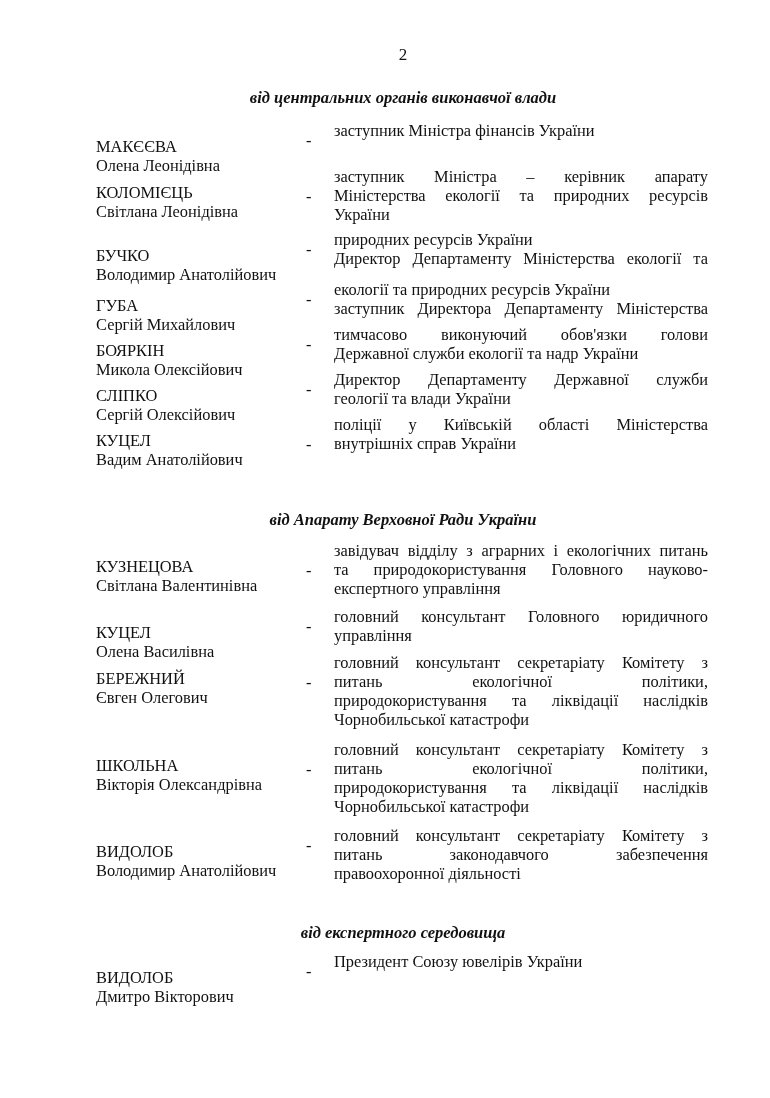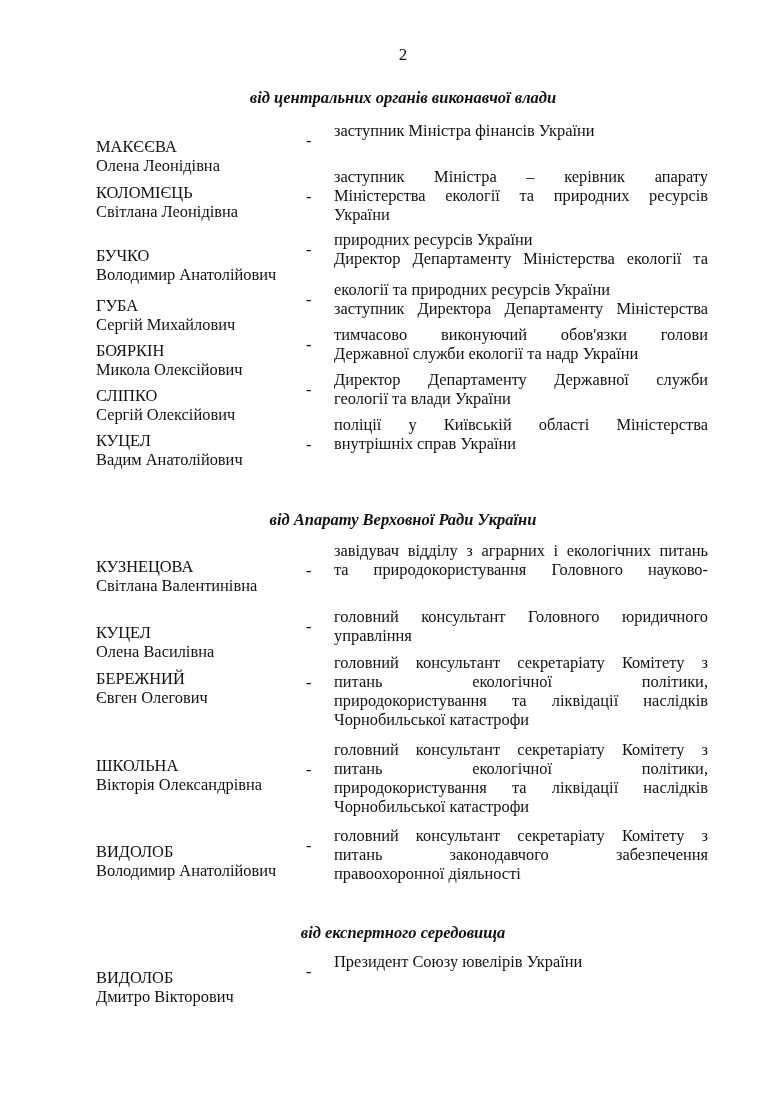--- a/index.html
+++ b/index.html
@@ -105,20 +105,21 @@
     <div class="section-title" style="top: 510px;">від Апарату Верховної Ради України</div>
     <div class="entry" style="top: 541px;">
       <div class="name">
         <div>КУЗНЕЦОВА</div>
         <div>Світлана Валентинівна</div>
       </div>
       <div class="dash" style="top: 20px;">-</div>
       <div class="role">
         <span class="line">завідувач відділу з аграрних і екологічних питань</span>
         <span class="line">та природокористування Головного науково-</span>
+        <span class="line last">експертного управління</span>
       </div>
     </div>
     <div class="entry" style="top: 607px;">
       <div class="name">
         <div>КУЦЕЛ</div>
         <div>Олена Василівна</div>
       </div>
       <div class="dash" style="top: 10px;">-</div>
       <div class="role">
         <span class="line">головний консультант Головного юридичного</span>

